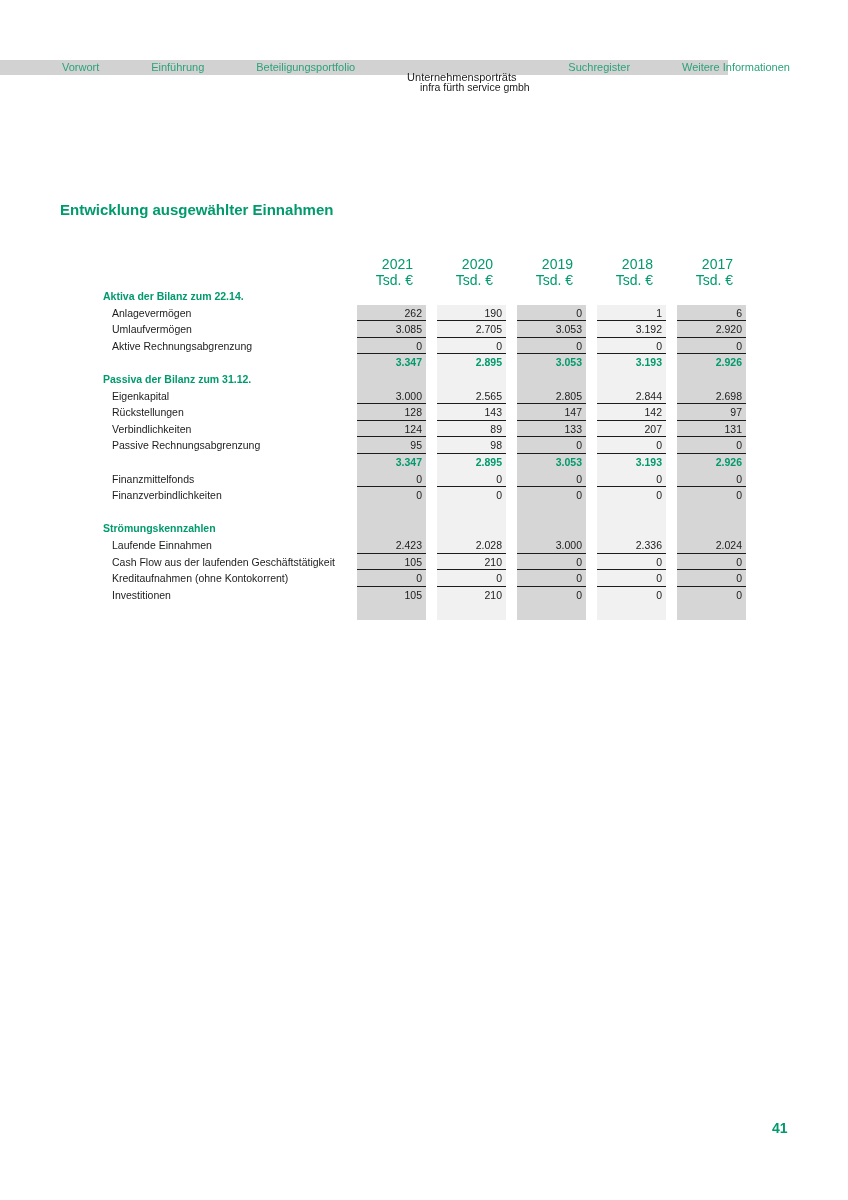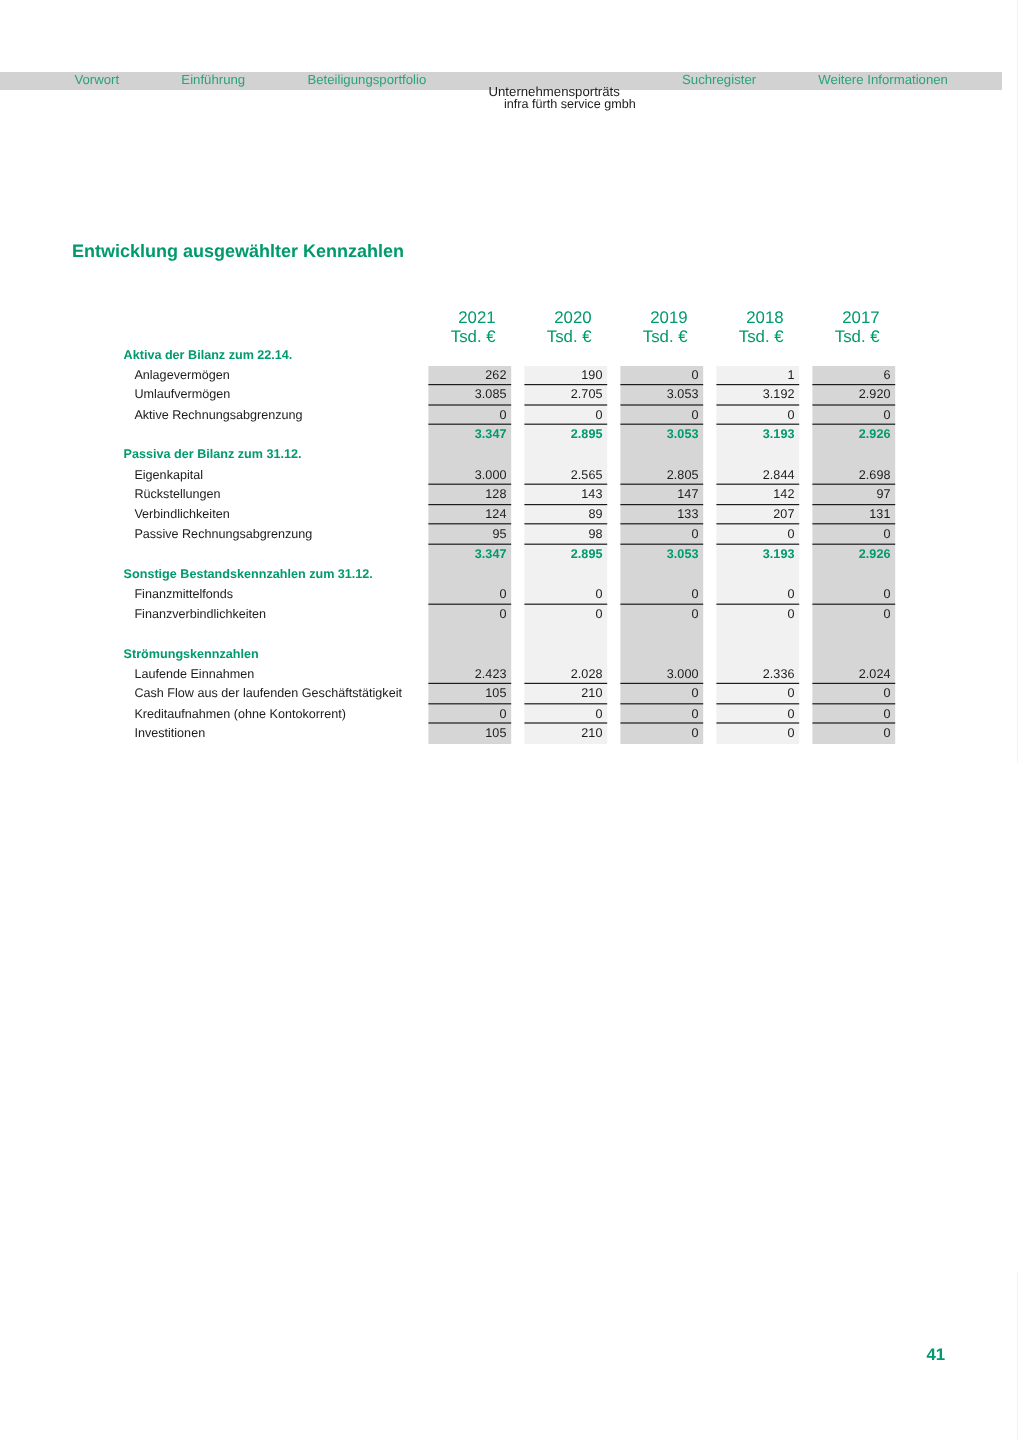--- a/index.html
+++ b/index.html
@@ -9,21 +9,21 @@
     width: 848px; height: 1200px;
     background: #ffffff;
     margin: 0 auto;
     font-family: "Liberation Sans", sans-serif;
     color: #1c1c1c;
     overflow: hidden;
   }
   
   .navbar {
     position: absolute; left: 0; top: 60px;
-    width: 835px; height: 15px;
+    width: 728px; height: 15px;
     background: #d2d2d2;
   }
   .navbar-inner {
     position: absolute; left: 62px; top: 0;
     width: 728px; height: 15px;
     display: flex; justify-content: space-between; align-items: center;
   }
   .nav-item {
     font-size: 11px; line-height: 15px;
     color: #2aa37a; cursor: pointer; white-space: nowrap;
@@ -96,21 +96,21 @@
         <div class="nav-item active">Unternehmensporträts</div>
         <div class="nav-item">Suchregister</div>
         <div class="nav-item">Weitere Informationen</div>
       </div>
   </div>
 
   <div class="context">
     <div>infra fürth service gmbh</div>
   </div>
 
-  <div class="page-title">Entwicklung ausgewählter Kennzahlen</div>
+  <div class="page-title">Entwicklung ausgewählter Einnahmen</div>
 
   <div class="col-headers">
     <div class="hdr-row" id="hdrYears">
       <div class="hdr-cell"></div>
     <div class="hdr-cell">2021</div>
         <div class="hdr-cell">2020</div>
         <div class="hdr-cell">2019</div>
         <div class="hdr-cell">2018</div>
         <div class="hdr-cell">2017</div>
       </div>
@@ -202,23 +202,20 @@
       </div>
       <div class="t-row">
         <div class="t-label"></div>
         <div class="t-cell total">3.347</div>
         <div class="t-cell total">2.895</div>
         <div class="t-cell total">3.053</div>
         <div class="t-cell total">3.193</div>
         <div class="t-cell total">2.926</div>
       </div>
       <div class="t-row">
-        <div class="t-section">Sonstige Bestandskennzahlen zum 31.12.</div>
-      </div>
-      <div class="t-row">
         <div class="t-label">Finanzmittelfonds</div>
         <div class="t-cell underline">0</div>
         <div class="t-cell underline">0</div>
         <div class="t-cell underline">0</div>
         <div class="t-cell underline">0</div>
         <div class="t-cell underline">0</div>
       </div>
       <div class="t-row">
         <div class="t-label">Finanzverbindlichkeiten</div>
         <div class="t-cell">0</div>

